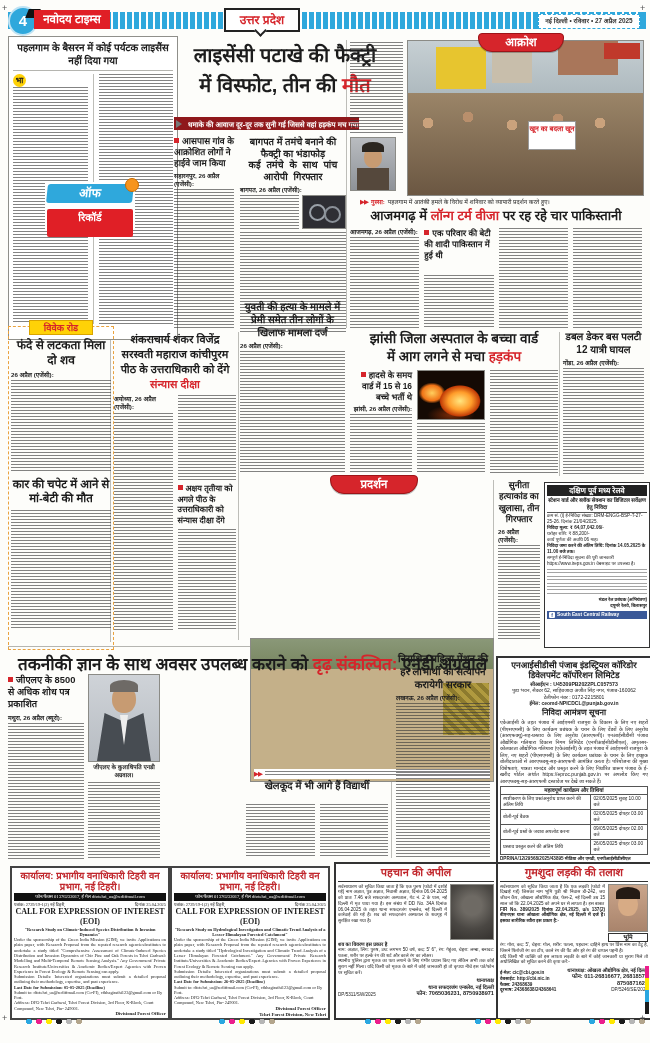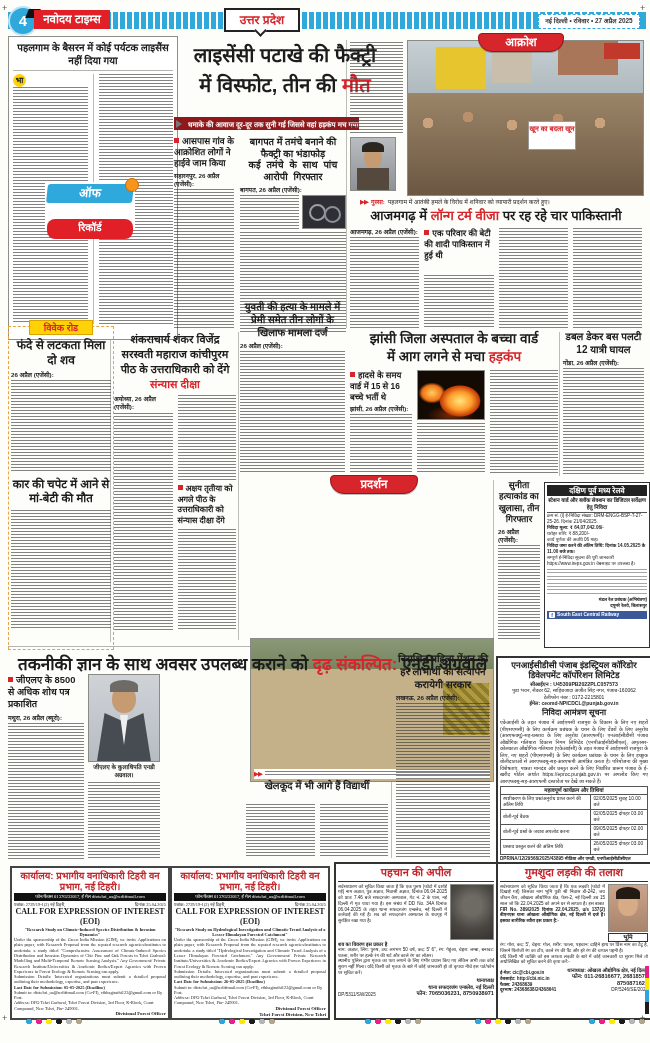--- a/index.html
+++ b/index.html
@@ -75,21 +75,21 @@
         </div>
         <div class="gk" style="flex:1;"></div>
       </div>
       <div class="vr"></div>
       <div class="col">
           <div class="gk" style="flex:1;"></div>
         </div>
 
       <div class="abs" style="left:32px;top:108px;width:86px;height:44px;background:#fff;padding:2px;">
         <div class="ctr" style="background:#2fa8dc;color:#fff;font-weight:bold;font-size:12px;height:19px;line-height:19px;transform:skewX(-6deg);border-radius:3px;">ऑफ</div>
-        <div class="ctr" style="background:#e01f26;color:#fff;font-weight:bold;font-size:10.5px;height:20px;line-height:16px;margin-top:16px;border-radius:8px;">रिकॉर्ड</div>
+        <div class="ctr" style="background:#e01f26;color:#fff;font-weight:bold;font-size:10.5px;height:28px;line-height:16px;margin-top:6px;border-radius:2px;">रिकॉर्ड</div>
         <div class="abs" style="right:-4px;top:-4px;width:12px;height:12px;border-radius:50%;background:#f7941d;border:1px solid #c96b00;"></div>
       </div>
     </div>
   </div>
 
   <div class="abs ctr" style="left:174px;top:40px;width:222px;">
     <div class="b" style="font-size:20px;line-height:1.55;white-space:nowrap;">लाइसेंसी पटाखे की फैक्ट्री</div>
     <div class="b" style="font-size:20px;line-height:1.45;white-space:nowrap;"><span>में विस्फोट, तीन की </span><span class="red">मौत</span></div>
   </div>
   <div class="abs kick" style="left:174px;top:117px;width:171px;height:13px;font-size:7.2px;">
@@ -194,21 +194,21 @@
         <div class="gk" style="height:86px;"></div>
         <div class="b" style="font-size:8px;line-height:1.3;margin:3px 0;"><span class="bullet-sq"></span><span>अक्षय तृतीया को अगले पीठ के उत्तराधिकारी को संन्यास दीक्षा देंगे</span></div>
         <div class="gk" style="flex:1;"></div>
       </div>
     </div>
   </div>
 
   <div class="abs" style="left:350px;top:330px;width:208px;height:146px;">
     <div class="b ctr" style="font-size:13.5px;white-space:nowrap;line-height:1.3;">झांसी जिला अस्पताल के बच्चा वार्ड</div>
     <div class="b ctr" style="font-size:13.5px;white-space:nowrap;line-height:1.3;"><span>में आग लगने से मचा </span><span class="red">हड़कंप</span></div>
-    <div style="display:flex;gap:5px;margin-top:5px;height:104px;">
+    <div style="display:flex;gap:5px;margin-top:5px;height:104px;text-align:right;">
       <div style="width:62px;display:flex;flex-direction:column;">
         <div class="b" style="font-size:8.4px;line-height:1.3;"><span class="bullet-sq"></span><span>हादसे के समय वार्ड में 15 से 16 बच्चे भर्ती थे</span></div>
         <div class="dl" style="margin-top:2px;">झांसी, 26 अप्रैल (एजेंसी):</div>
         <div class="gk" style="flex:1;"></div>
       </div>
       <div style="width:68px;display:flex;flex-direction:column;">
         <div class="photo" style="width:66px;height:48px;background:#140a04;">
           <div class="abs" style="left:0;top:0;width:100%;height:100%;background:
             radial-gradient(ellipse 26px 20px at 42px 30px,#ffe680 0,#ff9c2a 45%,#c33d07 75%,transparent 80%),
             radial-gradient(ellipse 18px 14px at 14px 22px,#ffcf5e 0,#f07316 55%,transparent 75%),

